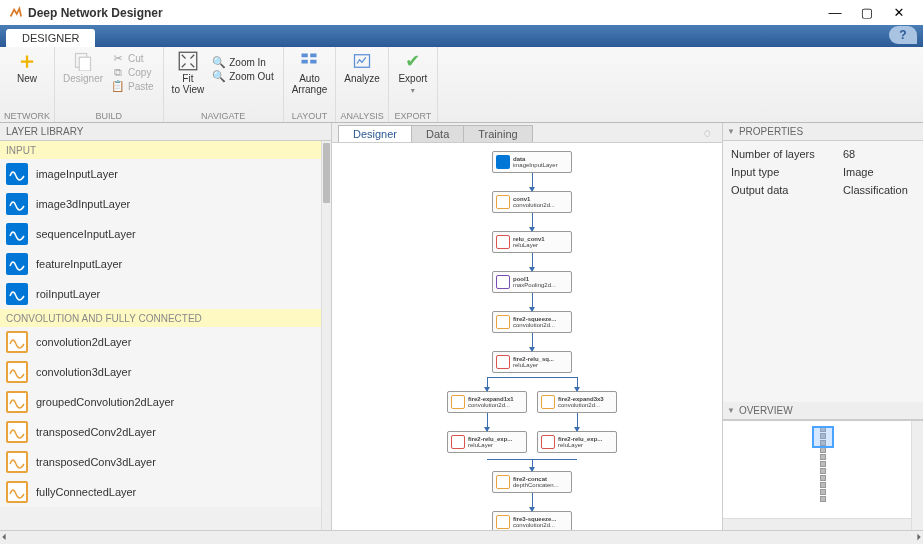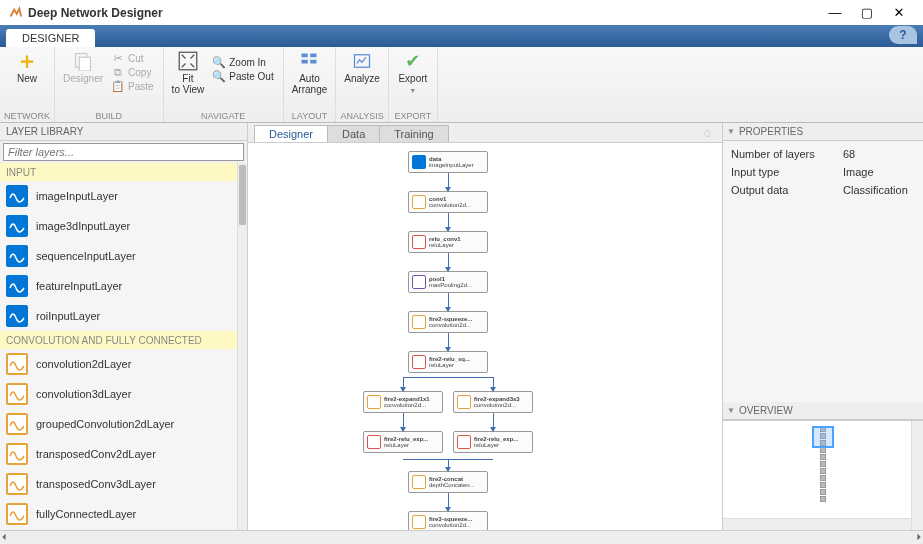--- a/index.html
+++ b/index.html
@@ -23,21 +23,21 @@
 .bigbtn .ico { width: 20px; height: 20px; margin-bottom: 2px; display: flex; align-items: center; justify-content: center; font-size: 18px; }
 .bigbtn .txt { font-size: 10px; color: #333; line-height: 11px; }
 .bigbtn.disabled .txt { color: #aaa; }
 .smallbtns { display: flex; flex-direction: column; padding: 2px; }
 .smallbtn { display: flex; align-items: center; font-size: 10px; color: #aaa; padding: 1px 3px; gap: 4px; }
 .smallico { width: 12px; height: 12px; display: inline-flex; align-items: center; justify-content: center; font-size: 11px; }
 
 .main { position: absolute; top: 123px; left: 0; right: 0; bottom: 14px; display: flex; }
 
 
-.library { width: 248px; border-right: 1px solid #ccc; display: flex; flex-direction: column; background: #f0f0f0; }
+.library { width: 332px; border-right: 1px solid #ccc; display: flex; flex-direction: column; background: #f0f0f0; }
 .panel-hdr { height: 18px; background: #eee; border-bottom: 1px solid #ccc; font-size: 10px; color: #666; padding: 2px 6px; display: flex; align-items: center; }
 .filter { margin: 2px 3px; height: 18px; border: 1px solid #999; font-size: 11px; font-style: italic; color: #888; padding: 0 4px; background: #fff; }
 .lib-body { flex: 1; overflow: hidden; position: relative; }
 .lib-scroll { position: absolute; inset: 0; right: 10px; overflow: hidden; }
 .lib-sb { position: absolute; right: 0; top: 0; bottom: 0; width: 10px; background: #eee; border-left: 1px solid #ddd; }
 .lib-thumb { position: absolute; top: 2px; left: 1px; right: 1px; height: 60px; background: #bcbcbc; border-radius: 1px; }
 .cat { font-size: 10px; color: #888; padding: 4px 6px 3px 6px; background: #fef9c3; }
 .layer-item { display: flex; align-items: center; padding: 4px 6px; gap: 8px; background: #f5f5f5; }
 .layer-ico { width: 22px; height: 22px; border-radius: 2px; display: flex; align-items: center; justify-content: center; position: relative; }
 .ico-blue { background: #0076d6; }
@@ -151,21 +151,21 @@
         <div class="txt" style="white-space:pre">Fit
 to View</div>
       </div>
       <div class="smallbtns" style="padding-top:6px;">
         <div class="smallbtn" style="color:#333">
             <span class="smallico">🔍</span>
             <span>Zoom In</span>
           </div>
         <div class="smallbtn" style="color:#333">
             <span class="smallico">🔍</span>
-            <span>Paste Out</span>
+            <span>Zoom Out</span>
           </div>
       </div>
     </div>
     <div class="group-lbl">NAVIGATE</div>
   </div>
   <div class="group">
     <div class="group-row">
       <div class="bigbtn">
         <div class="ico">
             <svg viewBox="0 0 16 16">
@@ -203,21 +203,20 @@
       </div>
     </div>
     <div class="group-lbl">EXPORT</div>
   </div>
 </div>
 
 <div class="main">
 
   <div class="library">
     <div class="panel-hdr">LAYER LIBRARY</div>
-    <input class="filter" placeholder="Filter layers..." style="">
     <div class="lib-body">
       <div class="lib-scroll" id="libscroll">
           <div class="cat">INPUT</div>
           <div class="layer-item">
             <div class="layer-ico ico-blue">
               <svg viewBox="0 0 16 16">
                 <path d="M1 10 Q4 2 7 10 T15 10" fill="none" stroke="#fff" stroke-width="1.5"></path>
               </svg>
             </div>
             <div class="layer-name">imageInputLayer</div>

